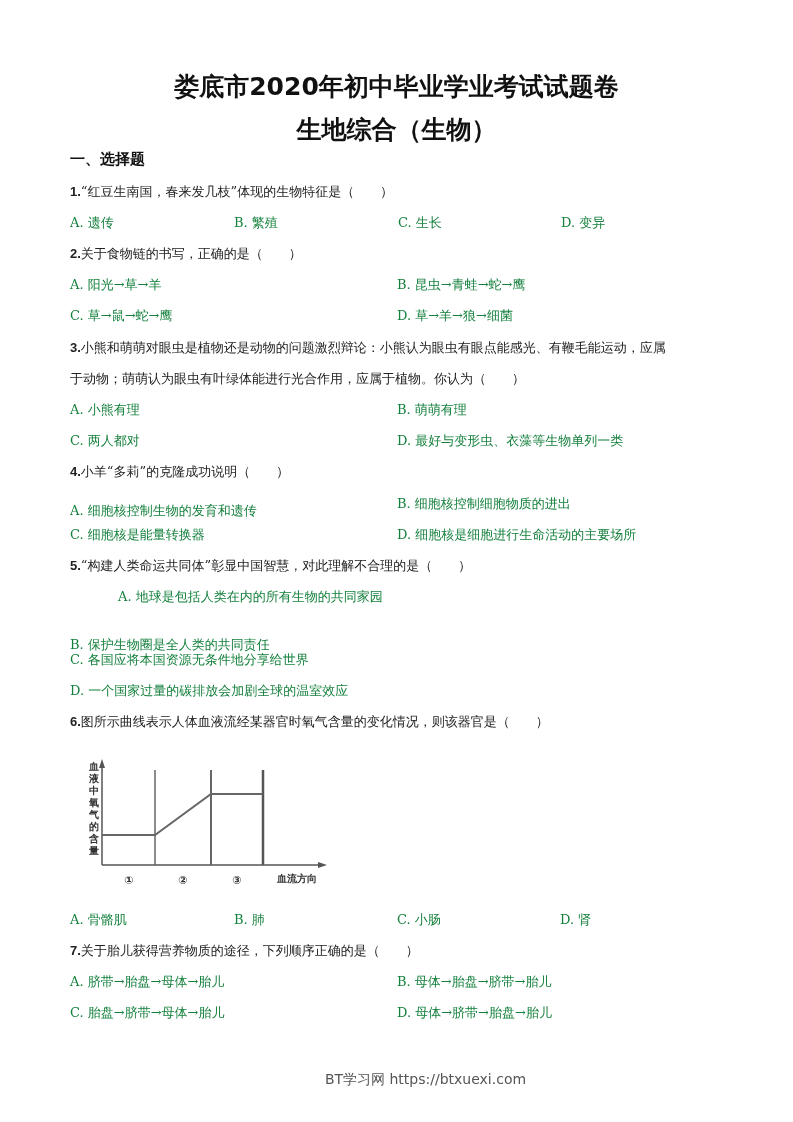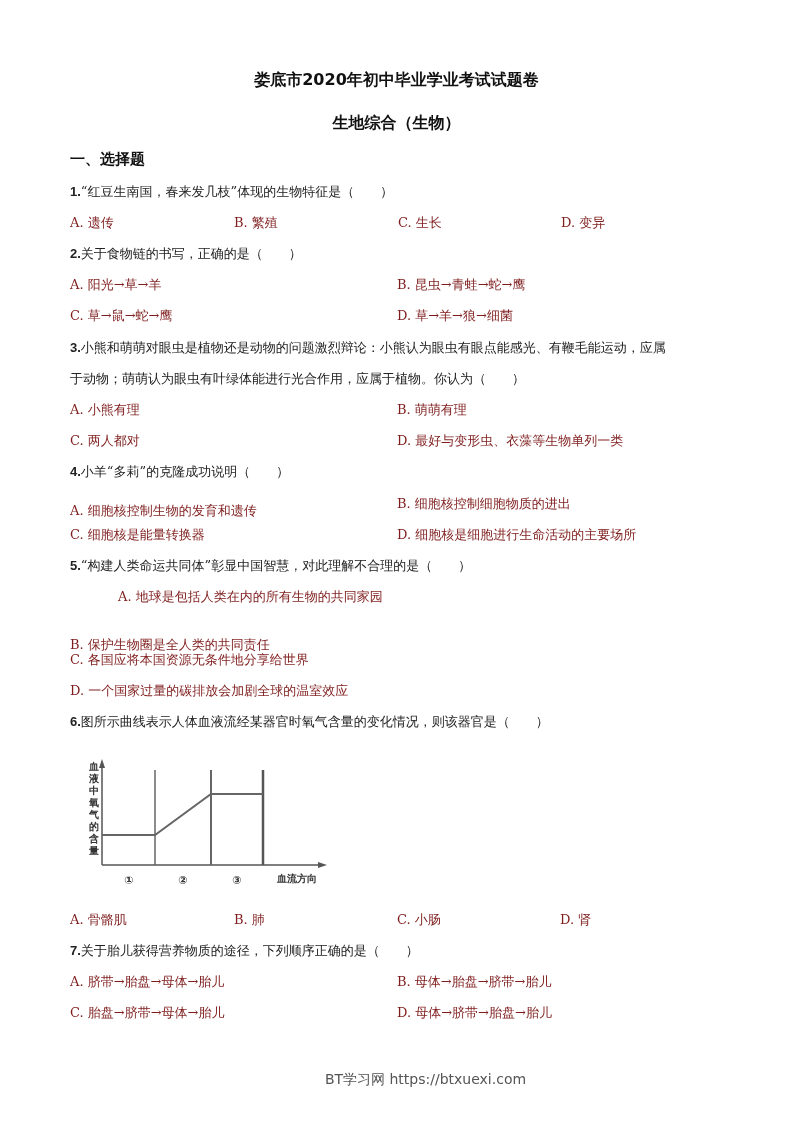--- a/index.html
+++ b/index.html
@@ -1,23 +1,23 @@
 <!DOCTYPE html>
 <html><head>
 <meta charset="utf-8">
 <style>
   html, body { margin:0; padding:0; background:#ffffff; }
   body { width:793px; height:1122px; position:relative; overflow:hidden;
          font-family:"DejaVu Serif", "Liberation Serif", serif; color:#222; }
   .abs { position:absolute; white-space:nowrap; }
-  .title { font-family:"DejaVu Sans", sans-serif; font-weight:bold; font-size:16px; color:#111; left:0; width:793px; text-align:center; }
+  .title { font-family:"DejaVu Sans", sans-serif; font-weight:bold; font-size:25px; color:#111; left:0; width:793px; text-align:center; }
   .section { font-family:"DejaVu Sans", sans-serif; font-weight:bold; font-size:15px; color:#111; }
   .q { font-size:13px; color:#222; }
   .qnum { font-family:"Liberation Sans", sans-serif; font-weight:bold; }
-  .opt { font-size:13px; color:#7f1d1d; }
+  .opt { font-size:13px; color:#15803d; }
   .footer { font-family:"DejaVu Sans", sans-serif; font-size:14px; color:#555; left:0; width:793px; text-align:center;padding-left:29px; }
   svg text { font-family:"DejaVu Sans", sans-serif; }
 </style>
 </head>
 <body>
 
 <div class="abs title" style="top:70px;">娄底市2020年初中毕业学业考试试题卷</div>
 <div class="abs title" style="top:113px;">生地综合（生物）</div>
 
 <div class="abs section" style="left:70px; top:150px;">一、选择题</div>

